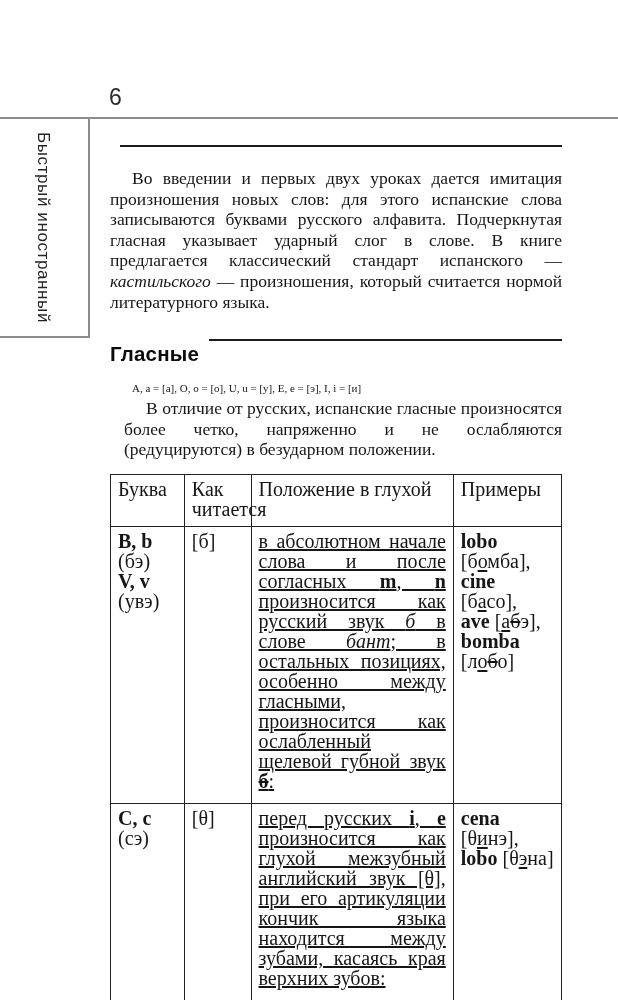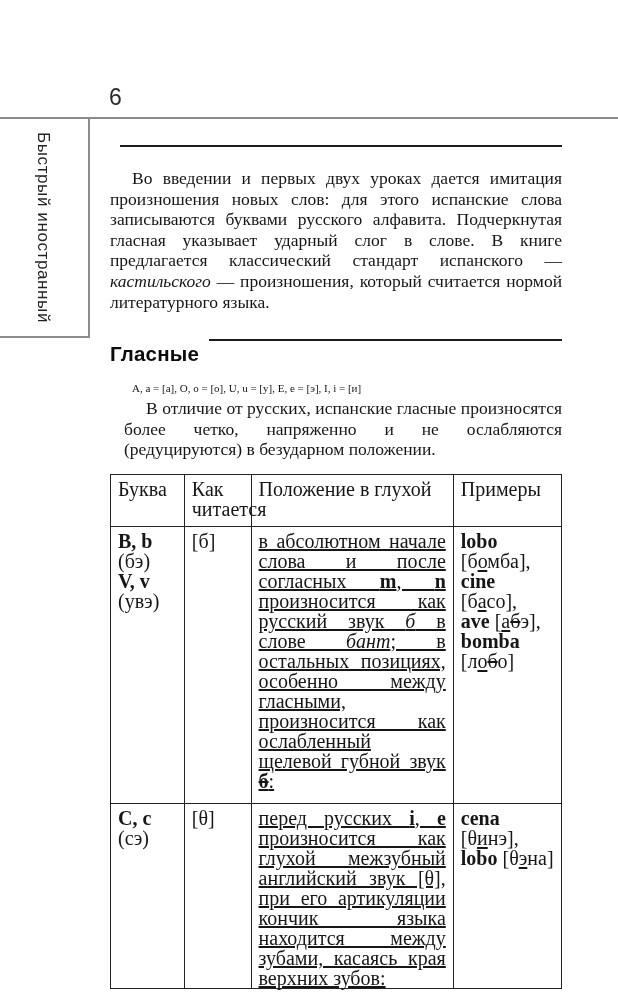--- a/index.html
+++ b/index.html
@@ -39,21 +39,21 @@
   .rules-table{margin-top:14px;width:452px;border-collapse:collapse;table-layout:fixed;}
   .rules-table th,.rules-table td{border:1.6px solid #222;vertical-align:top;
        padding:4px 7px 7px 7px;font-size:20px;line-height:20px;font-weight:normal;text-align:left;}
   .col-letter{width:73px;}
   .col-reading{width:66px;}
   .col-position{width:200px;}
   .col-examples{width:107px;}
   td.cell-position .rt-line{text-align:justify;text-decoration:underline;}
   .rules-table td{height:auto;}
   .row-b td{padding-bottom:12px;}
-  .row-c td{padding-bottom:0;}
+  .row-c td{padding-bottom:12px;}
 
   
   .rt-b{font-weight:bold;}
   .rt-i{font-style:italic;}
   .rt-u{text-decoration:underline;text-underline-offset:2px;}
   .rt-s{text-decoration:line-through;}
 </style>
 </head>
 <body>
 

